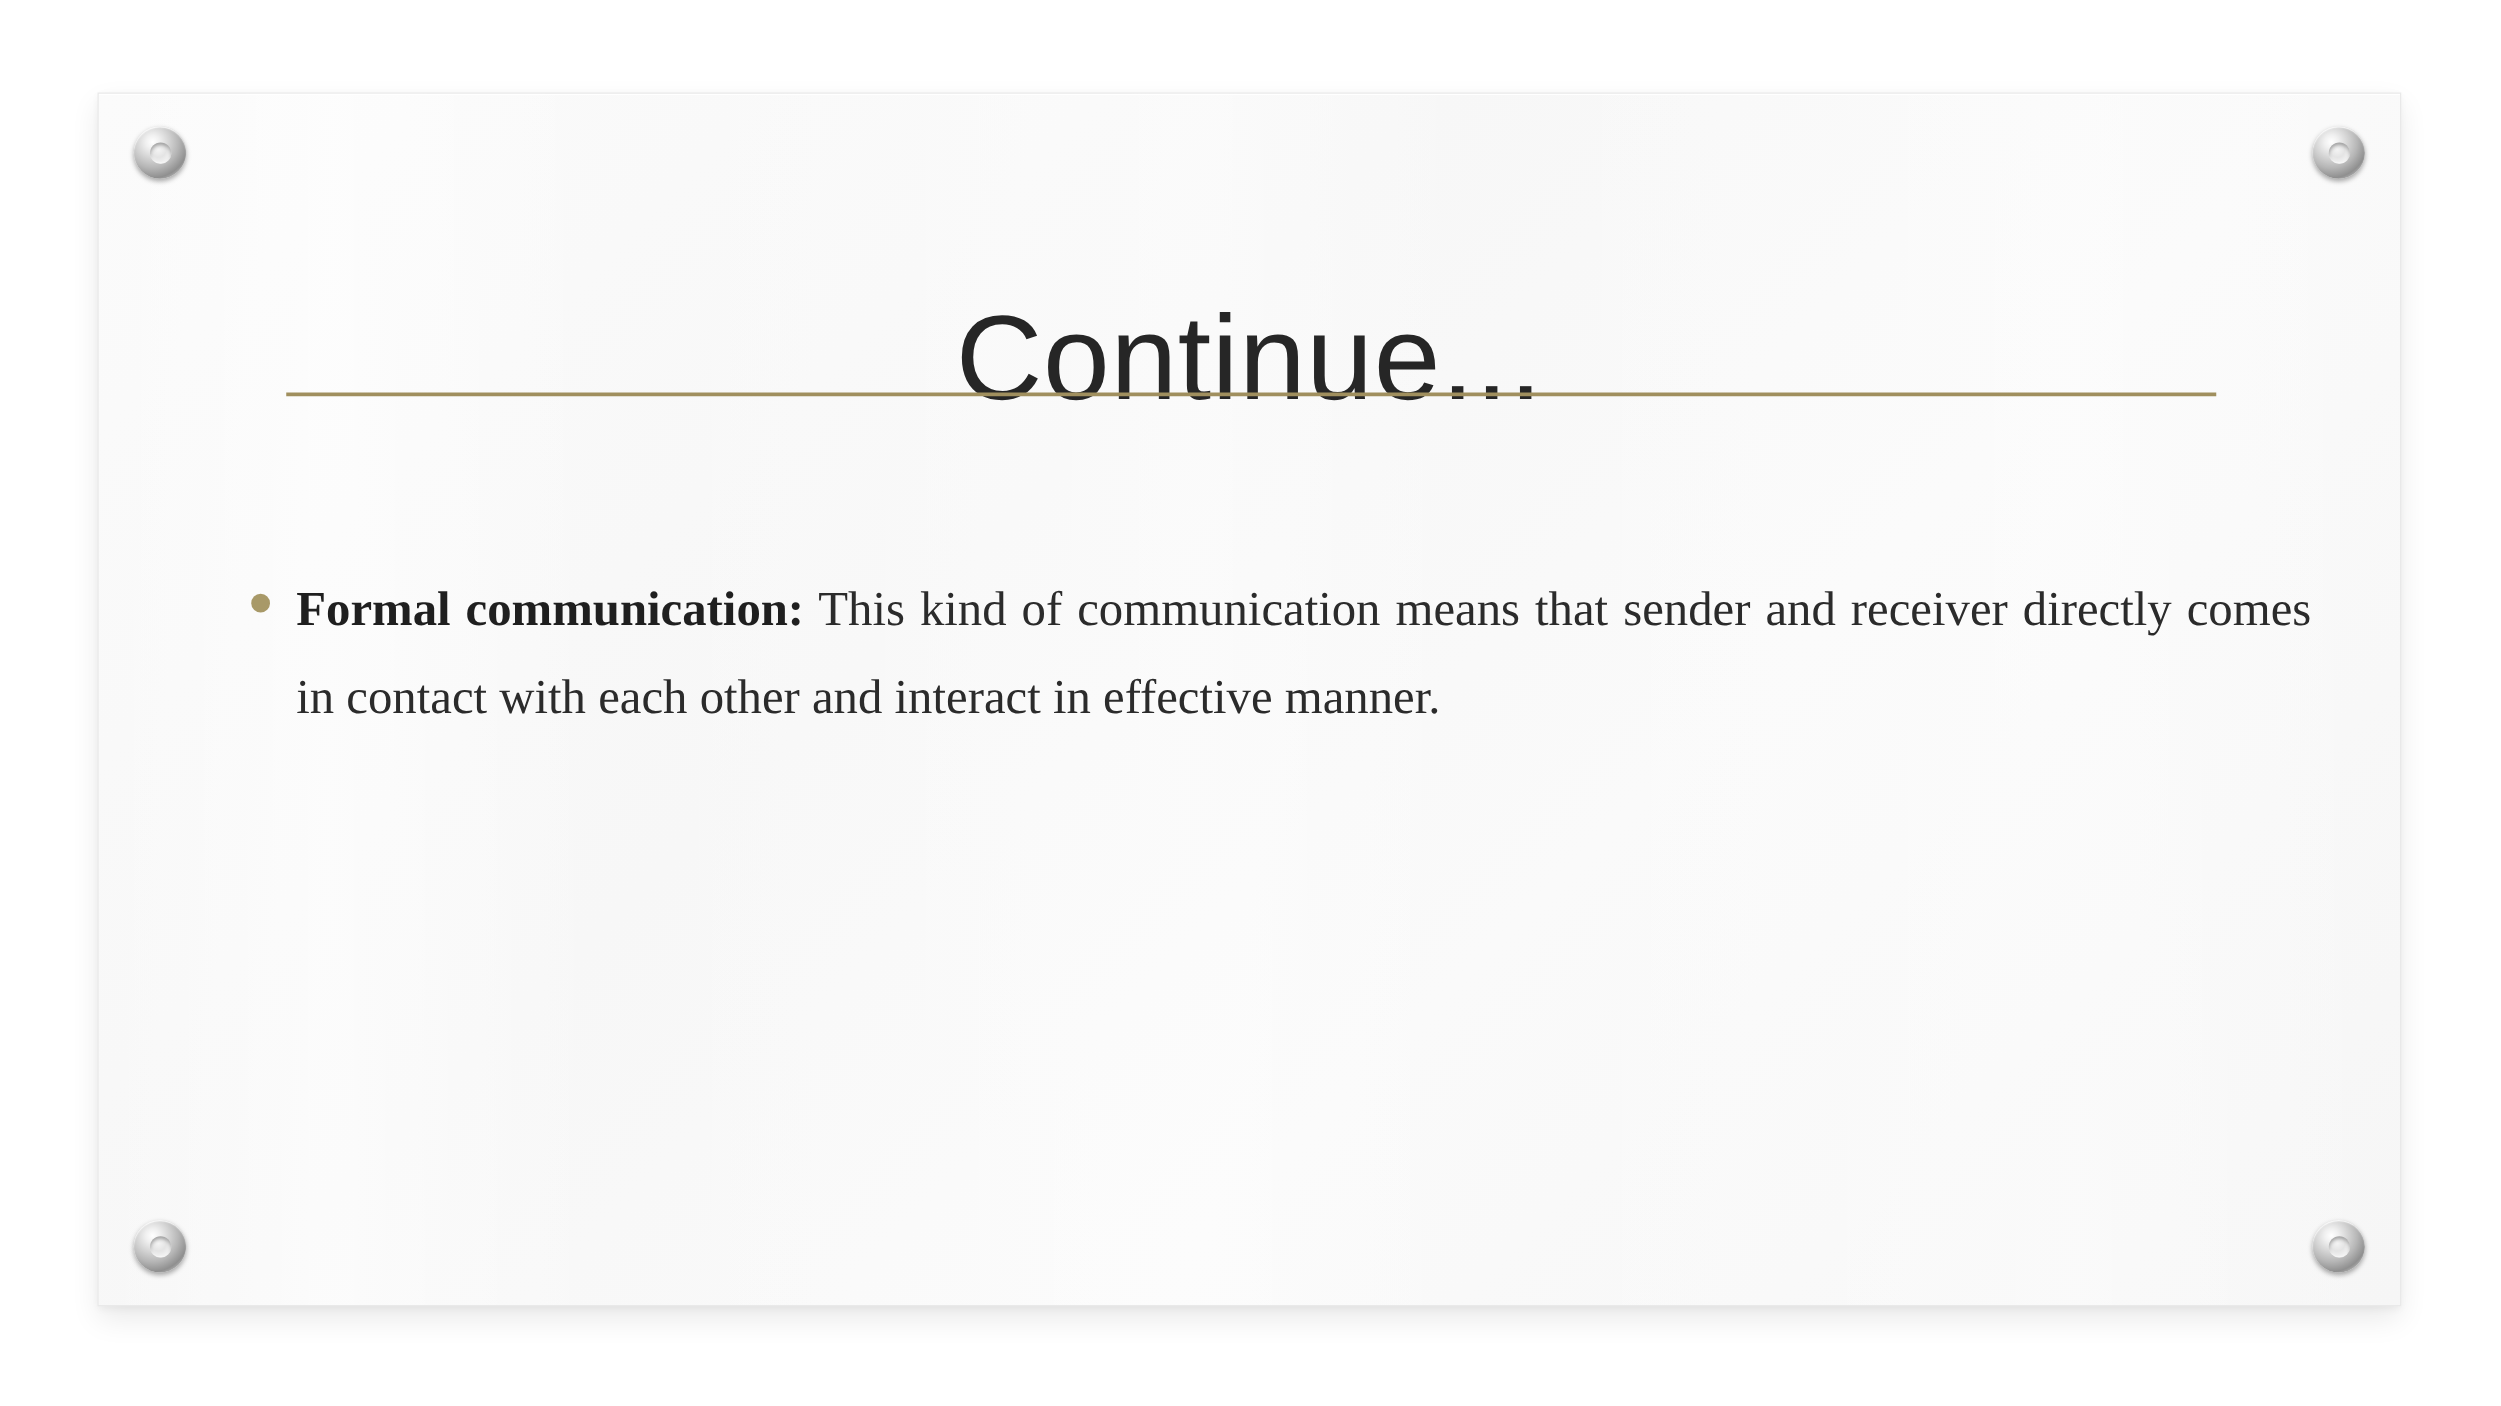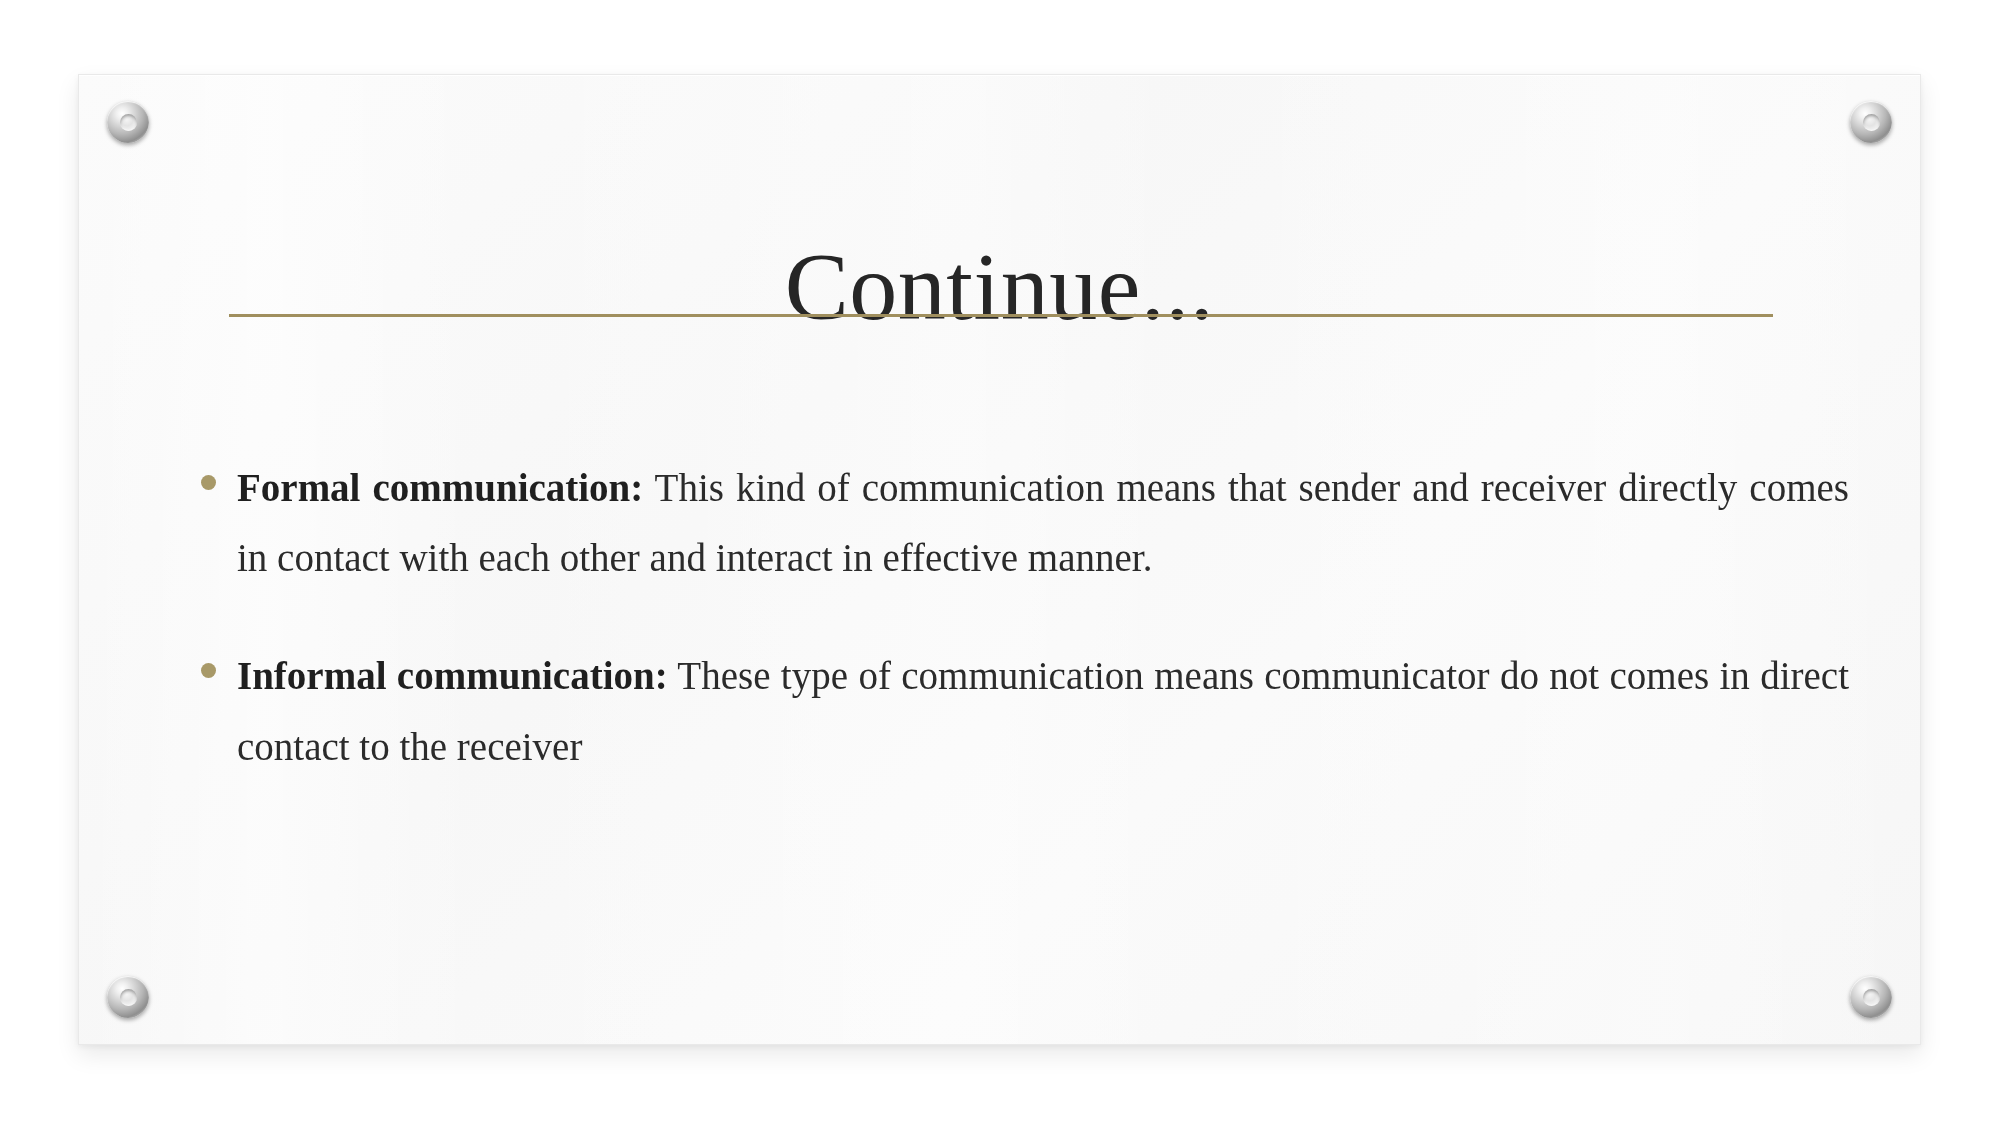--- a/index.html
+++ b/index.html
@@ -98,21 +98,21 @@
   .grommet.bl { left: 28px;   bottom: 26px; }
   .grommet.br { right: 28px;  bottom: 26px; }
 
   
   .slide-title {
     position: absolute;
     left: 0;
     right: 0;
     top: 98px;
     text-align: center;
-    font-family: Liberation Serif, serif;
+    font-family: Liberation Sans, sans-serif;
     font-size: 96px;
     font-weight: 400;
     line-height: 1.05;
     color: #262626;
     letter-spacing: 0.5px;
   }
 
   
   .divider {
     position: absolute;
@@ -175,21 +175,17 @@
 
     <div class="divider"></div>
 
     <ul class="body-list">
 
       <li class="bullet-item">
         <span class="bullet-dot"></span>
         <span class="lead">Formal communication:</span><span class="rest"> This kind of communication means that sender and receiver directly comes in contact with each other and interact in effective manner.</span>
       </li>
 
-      <li class="bullet-item">
-        <span class="bullet-dot"></span>
-        <span class="lead">Informal communication:</span><span class="rest"> These type of communication means communicator do not comes in direct contact to the receiver</span>
-      </li>
 
     </ul>
 
   </div>
 </div>
 
 </body></html>

